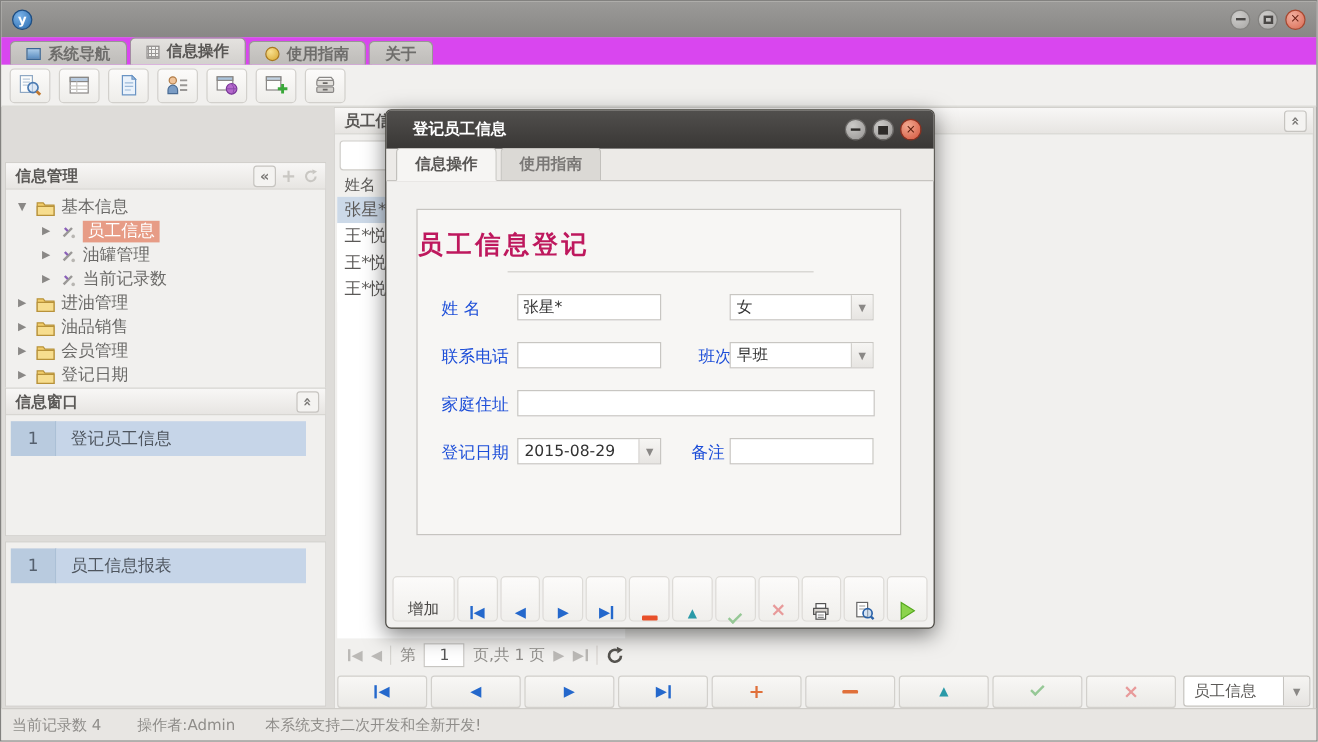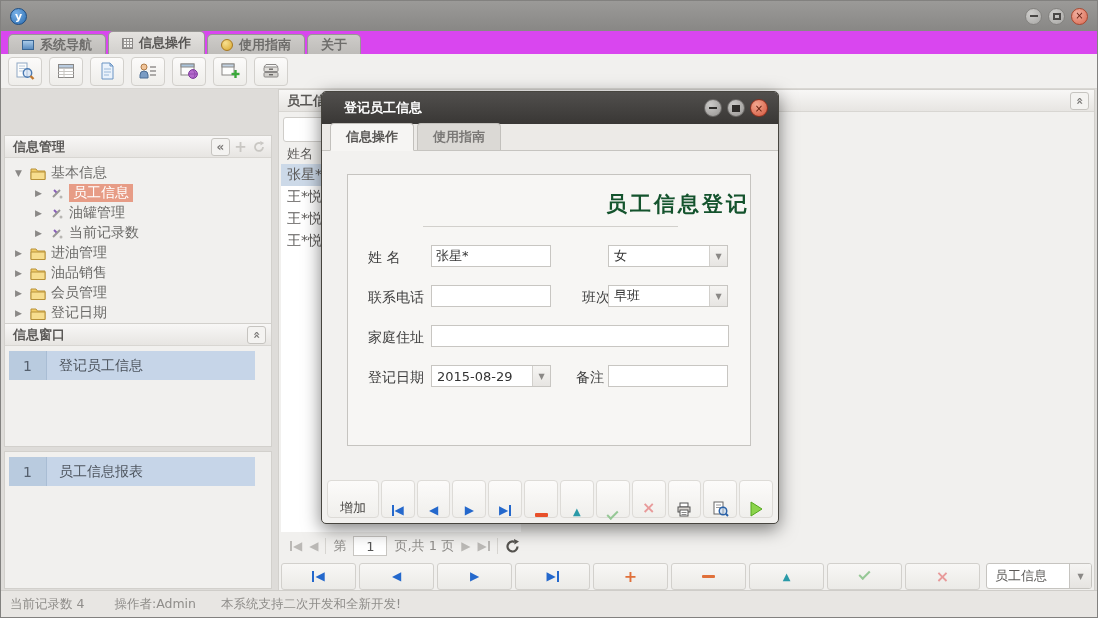--- a/index.html
+++ b/index.html
@@ -116,25 +116,25 @@
     display:flex; align-items:center; justify-content:center; color:#2e2c2a; font-size:10px; }
   .dlg-btn.close { background:radial-gradient(circle at 35% 30%,#f2a890,#d4553c); border-color:#8a3020; color:#5a1a0a; }
   .dlg-tabs { height:27px; background:#eceae7; border-bottom:1px solid #c6c4c0;
     display:flex; align-items:flex-end; padding-left:8px; }
   .dtab { padding:4px 15px 4px; background:#dbd9d5; border:1px solid #c2c0bc; border-bottom:none;
     border-radius:4px 4px 0 0; color:#7a7876; font-weight:bold; margin-right:3px; }
   .dtab.active { background:#f6f5f3; color:#585654; border-bottom:1px solid #f6f5f3; margin-bottom:-1px; }
   .dlg-body { position:relative; height:374px; }
   .formbox { position:absolute; left:25px; top:23px; width:404px; height:272px;
     background:#f7f6f4; border:1px solid #c6c4c0; }
-  .ftitle { position:absolute; left:0; right:0; top:15px; text-align:right;
+  .ftitle { position:absolute; left:0; right:0; top:15px; text-align:left;
     font-family:Liberation Serif, serif; font-weight:bold; font-size:21px;
-    letter-spacing:3px; color:#14532d; }
+    letter-spacing:3px; color:#be185d; }
   .funderline { position:absolute; left:75px; top:51px; width:255px; height:1px; background:#d2d0cc; }
-  .flabel { position:absolute; font-size:14px; color:#404040; }
+  .flabel { position:absolute; font-size:14px; color:#1d4ed8; }
   .finput { position:absolute; height:22px; background:#fff; border:1px solid #c8c6c2;
     font:inherit; font-size:13px; padding:0 4px; color:#333; }
   .fselect { position:absolute; height:22px; background:#fff; border:1px solid #c8c6c2;
     display:flex; align-items:center; padding-left:5px; font-size:13px; color:#333; }
   .sarrow { margin-left:auto; width:18px; align-self:stretch; border-left:1px solid #d2d0cc;
     background:linear-gradient(#f6f5f3,#e7e5e2); display:flex; align-items:center; justify-content:center;
     color:#8a8886; font-size:8px; }
   .dlg-toolbar { position:absolute; left:0; right:0; bottom:0; height:52px; display:flex;
     align-items:center; gap:2px; padding:0 5px; }
   .dbtn2 { height:38px; border:1px solid #dddbd7; border-radius:4px;

